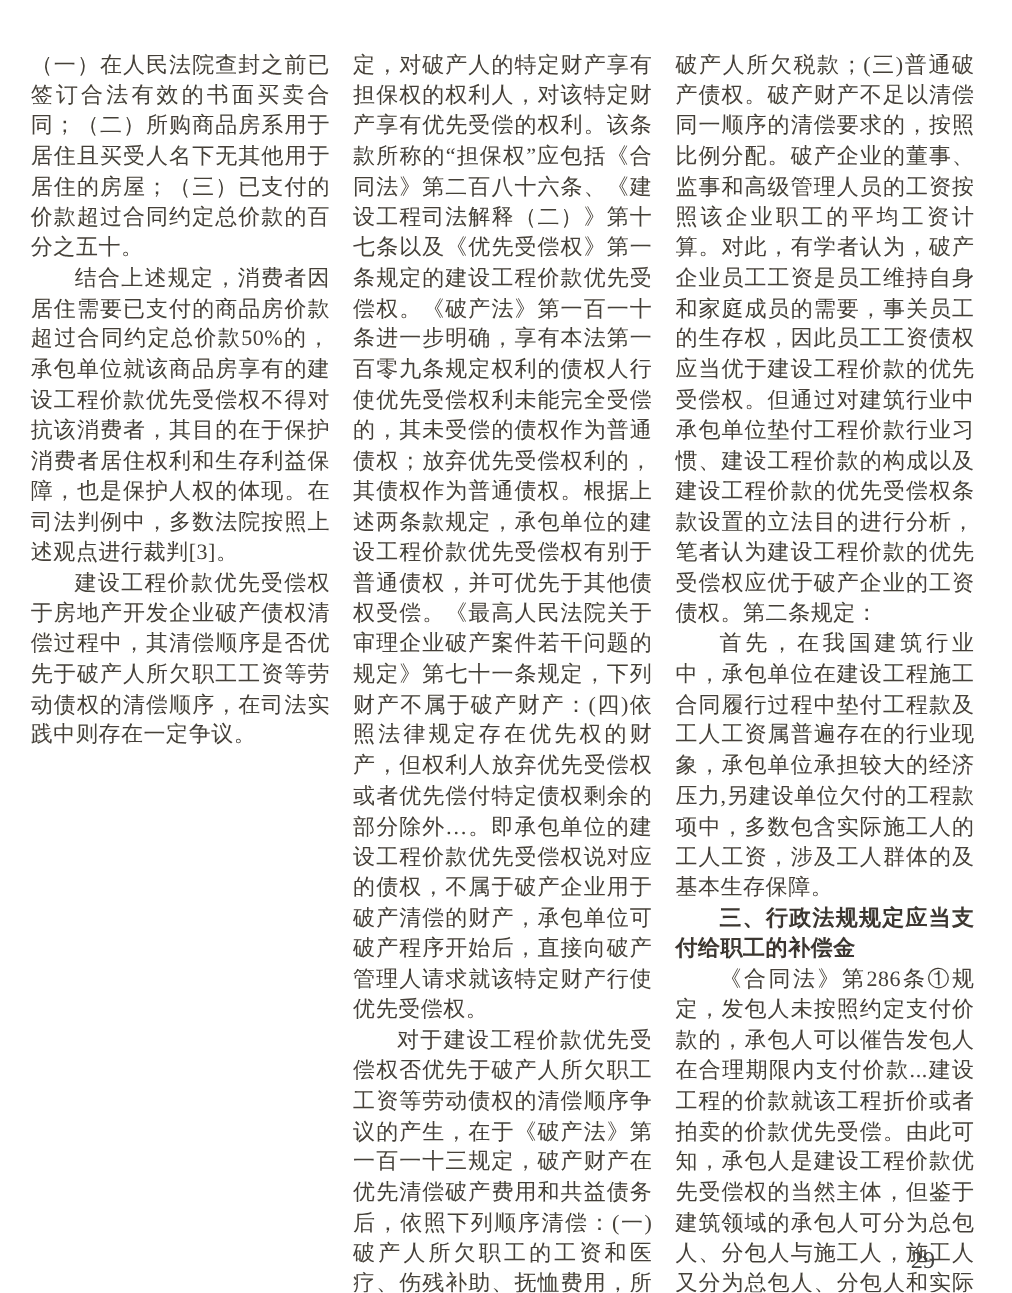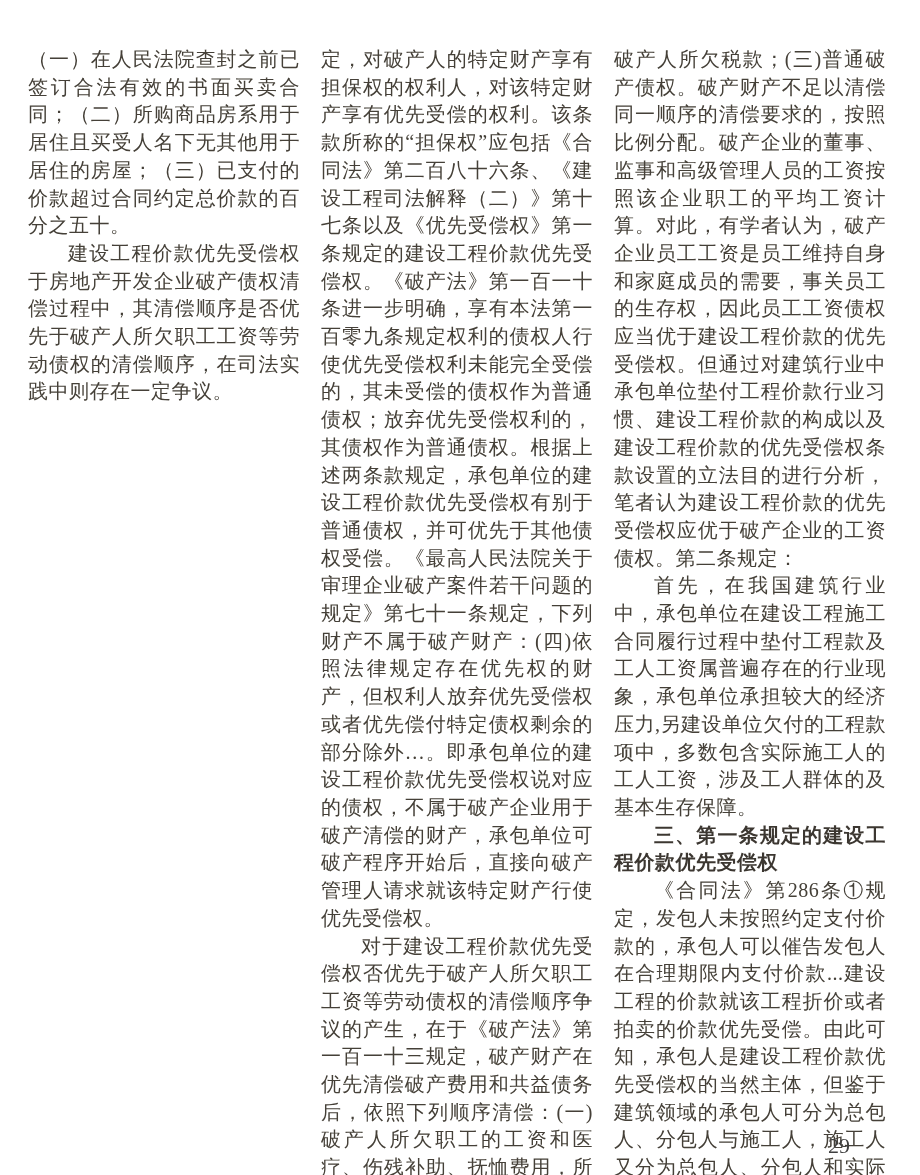--- a/index.html
+++ b/index.html
@@ -59,27 +59,28 @@
     font-family: "Liberation Serif", "DejaVu Serif", serif;
   }
 </style>
 </head>
 <body>
 
 <div class="page">
   <div class="columns" id="columns">
       <div class="column">
         <p class="para">（一）在人民法院查封之前已签订合法有效的书面买卖合同；（二）所购商品房系用于居住且买受人名下无其他用于居住的房屋；（三）已支付的价款超过合同约定总价款的百分之五十。</p>
+        <p class="para indent">结合上述规定，消费者因居住需要已支付的商品房价款超过合同约定总价款50%的，承包单位就该商品房享有的建设工程价款优先受偿权不得对抗该消费者，其目的在于保护消费者居住权利和生存利益保障，也是保护人权的体现。在司法判例中，多数法院按照上述观点进行裁判[3]。</p>
         <p class="para indent">建设工程价款优先受偿权于房地产开发企业破产债权清偿过程中，其清偿顺序是否优先于破产人所欠职工工资等劳动债权的清偿顺序，在司法实践中则存在一定争议。</p>
       </div>
       <div class="column">
         <p class="para">定，对破产人的特定财产享有担保权的权利人，对该特定财产享有优先受偿的权利。该条款所称的“担保权”应包括《合同法》第二百八十六条、《建设工程司法解释（二）》第十七条以及《优先受偿权》第一条规定的建设工程价款优先受偿权。《破产法》第一百一十条进一步明确，享有本法第一百零九条规定权利的债权人行使优先受偿权利未能完全受偿的，其未受偿的债权作为普通债权；放弃优先受偿权利的，其债权作为普通债权。根据上述两条款规定，承包单位的建设工程价款优先受偿权有别于普通债权，并可优先于其他债权受偿。《最高人民法院关于审理企业破产案件若干问题的规定》第七十一条规定，下列财产不属于破产财产：(四)依照法律规定存在优先权的财产，但权利人放弃优先受偿权或者优先偿付特定债权剩余的部分除外…。即承包单位的建设工程价款优先受偿权说对应的债权，不属于破产企业用于破产清偿的财产，承包单位可破产程序开始后，直接向破产管理人请求就该特定财产行使优先受偿权。</p>
         <p class="para indent">对于建设工程价款优先受偿权否优先于破产人所欠职工工资等劳动债权的清偿顺序争议的产生，在于《破产法》第一百一十三规定，破产财产在优先清偿破产费用和共益债务后，依照下列顺序清偿：(一)破产人所欠职工的工资和医疗、伤残补助、抚恤费用，所欠的应当划入职工个人账户的基本养老保险、基本医疗保险费用，以及法律、行政法规规定应当支付给职工的补偿金；(二)破产人欠缴的除前项规定以外的社会保险费用和</p>
       </div>
       <div class="column">
         <p class="para">破产人所欠税款；(三)普通破产债权。破产财产不足以清偿同一顺序的清偿要求的，按照比例分配。破产企业的董事、监事和高级管理人员的工资按照该企业职工的平均工资计算。对此，有学者认为，破产企业员工工资是员工维持自身和家庭成员的需要，事关员工的生存权，因此员工工资债权应当优于建设工程价款的优先受偿权。但通过对建筑行业中承包单位垫付工程价款行业习惯、建设工程价款的构成以及建设工程价款的优先受偿权条款设置的立法目的进行分析，笔者认为建设工程价款的优先受偿权应优于破产企业的工资债权。第二条规定：</p>
         <p class="para indent">首先，在我国建筑行业中，承包单位在建设工程施工合同履行过程中垫付工程款及工人工资属普遍存在的行业现象，承包单位承担较大的经济压力,另建设单位欠付的工程款项中，多数包含实际施工人的工人工资，涉及工人群体的及基本生存保障。</p>
-        <h3 class="heading">三、第一条规定的建设工程价款优先受偿权</h3>
+        <h3 class="heading">三、行政法规规定应当支付给职工的补偿金</h3>
         <p class="para indent">《合同法》第286条①规定，发包人未按照约定支付价款的，承包人可以催告发包人在合理期限内支付价款...建设工程的价款就该工程折价或者拍卖的价款优先受偿。由此可知，承包人是建设工程价款优先受偿权的当然主体，但鉴于建筑领域的承包人可分为总包人、分包人与施工人，施工人又分为总包人、分包人和实际施工人等不同主体。在建设工程合同的承包人分类上，又包括建设工程勘察人、设计人、建设工程施工人以及装修装饰工程承包人。因此，在</p>
       </div>
     </div>
   <div class="page-number">29</div>
 </div>
 
 </body></html>

